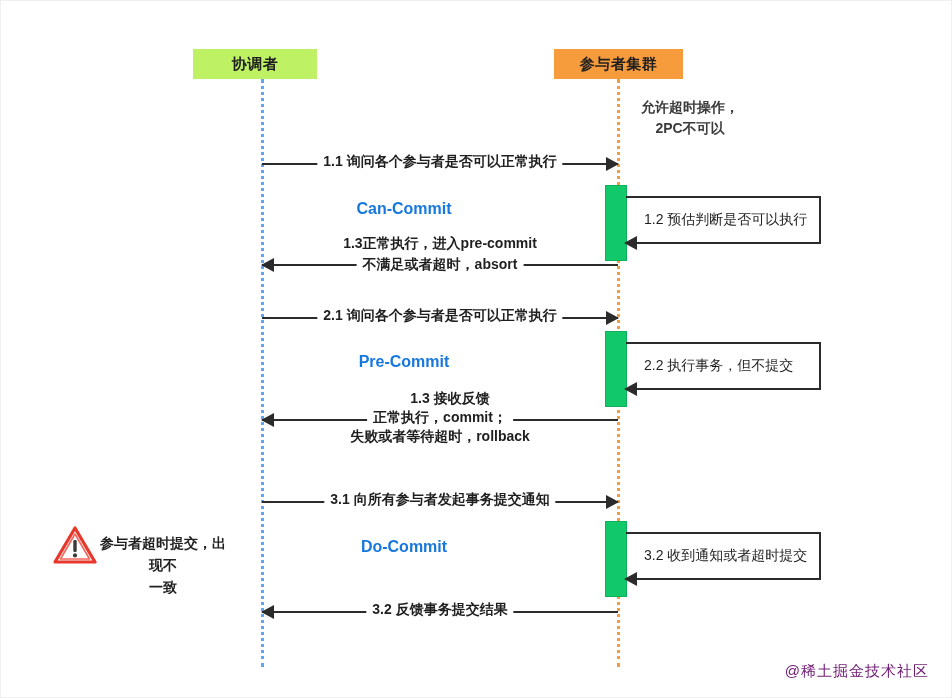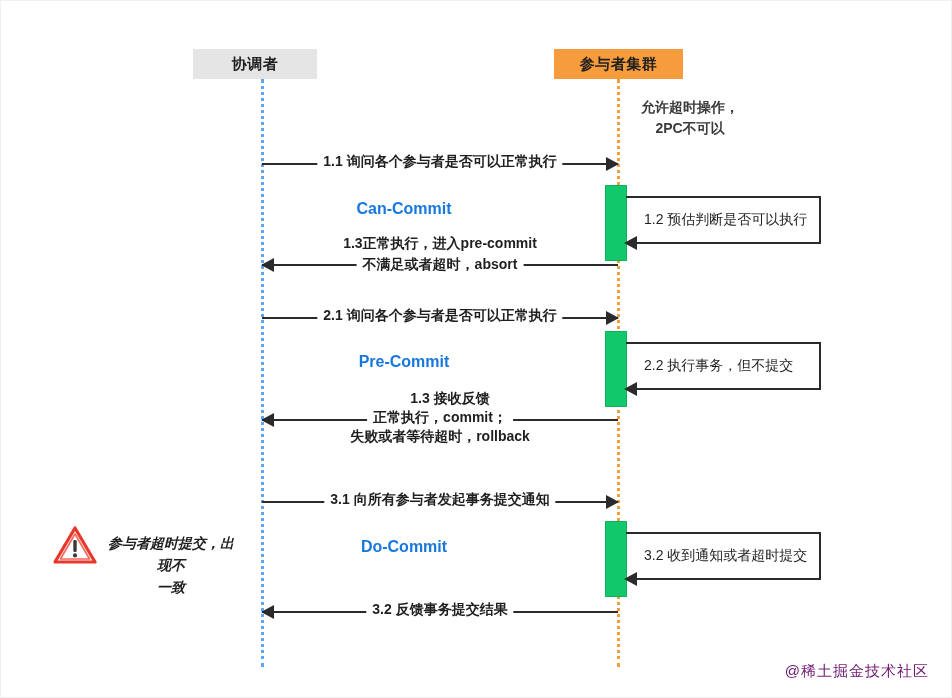--- a/index.html
+++ b/index.html
@@ -24,21 +24,21 @@
     display: flex;
     align-items: center;
     justify-content: center;
     color: #1f1f1f;
     font-weight: bold;
     font-size: 15px;
     letter-spacing: 0.5px;
   }
   #hdr-coordinator {
     left: 192px; top: 48px; width: 124px; height: 30px;
-    background: #e5e5e5;
+    background: #bef264;
   }
   #hdr-participants {
     left: 553px; top: 48px; width: 129px; height: 30px;
     background: #F79C3C;
   }
   .lifeline {
     position: absolute;
     width: 0;
     border-left-width: 3px;
     border-left-style: dotted;
@@ -154,22 +154,20 @@
     line-height: 21px;
     text-align: center;
     white-space: nowrap;
   }
   #warning-block {
     position: absolute;
     left: 52px; top: 524px;
     width: 185px;
     display: flex;
     align-items: flex-start;
-    gap: 8px;
-    font-style: italic;
   }
   #warning-text {
     font-weight: bold;
     font-size: 14px;
     color: #1f1f1f;
     line-height: 22px;
     text-align: center;
     padding-top: 7px;
     width: 132px;
   }

